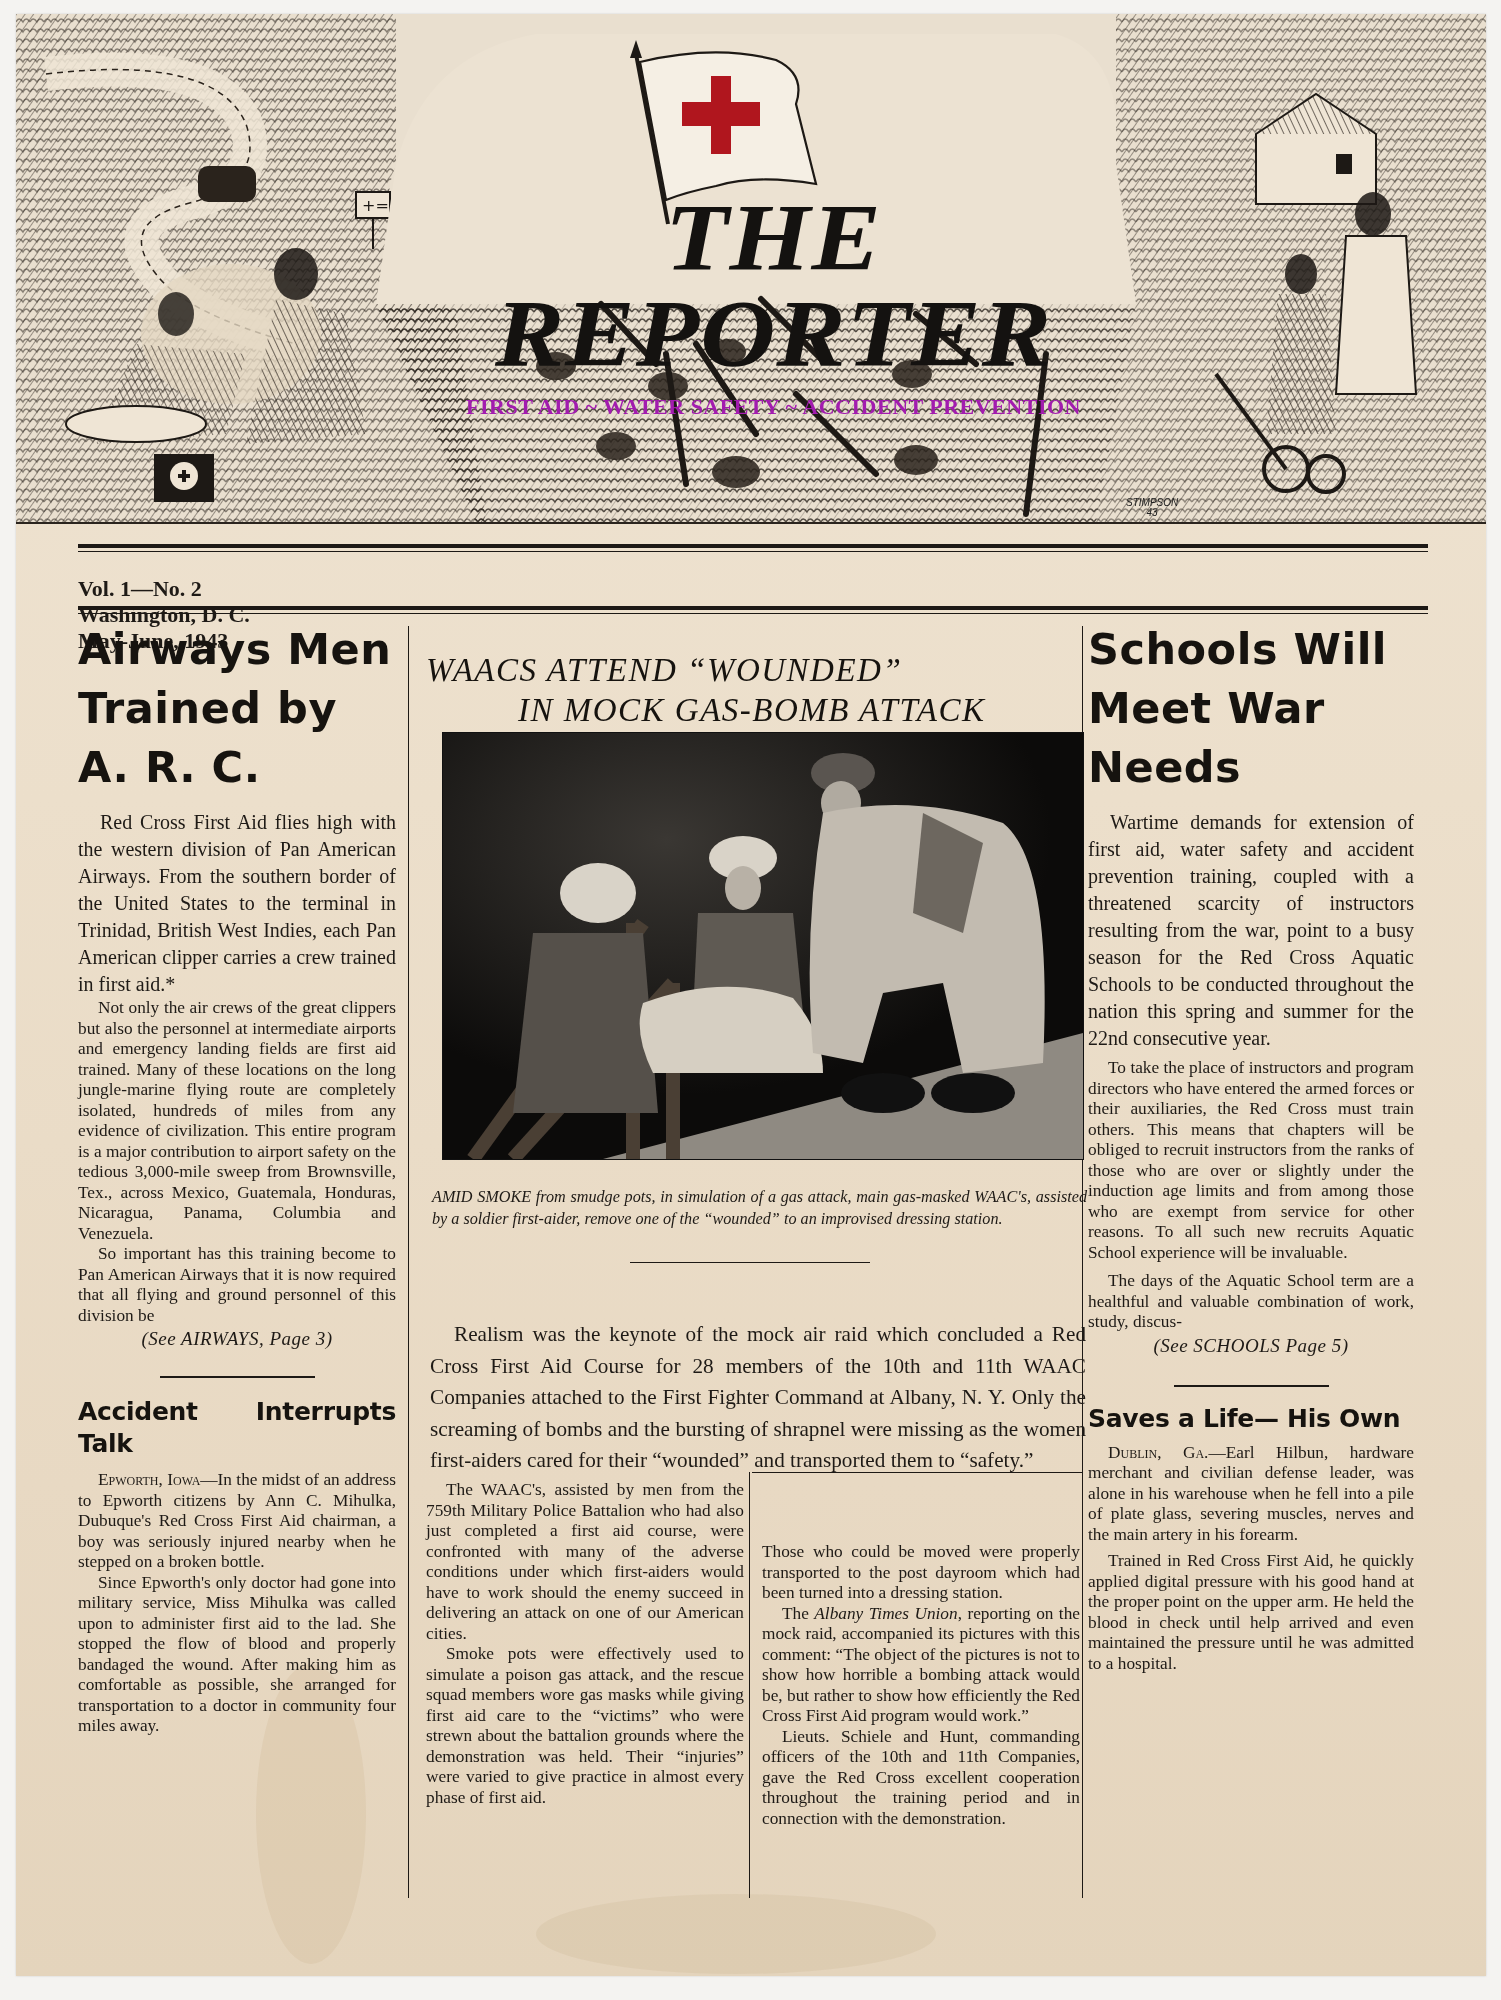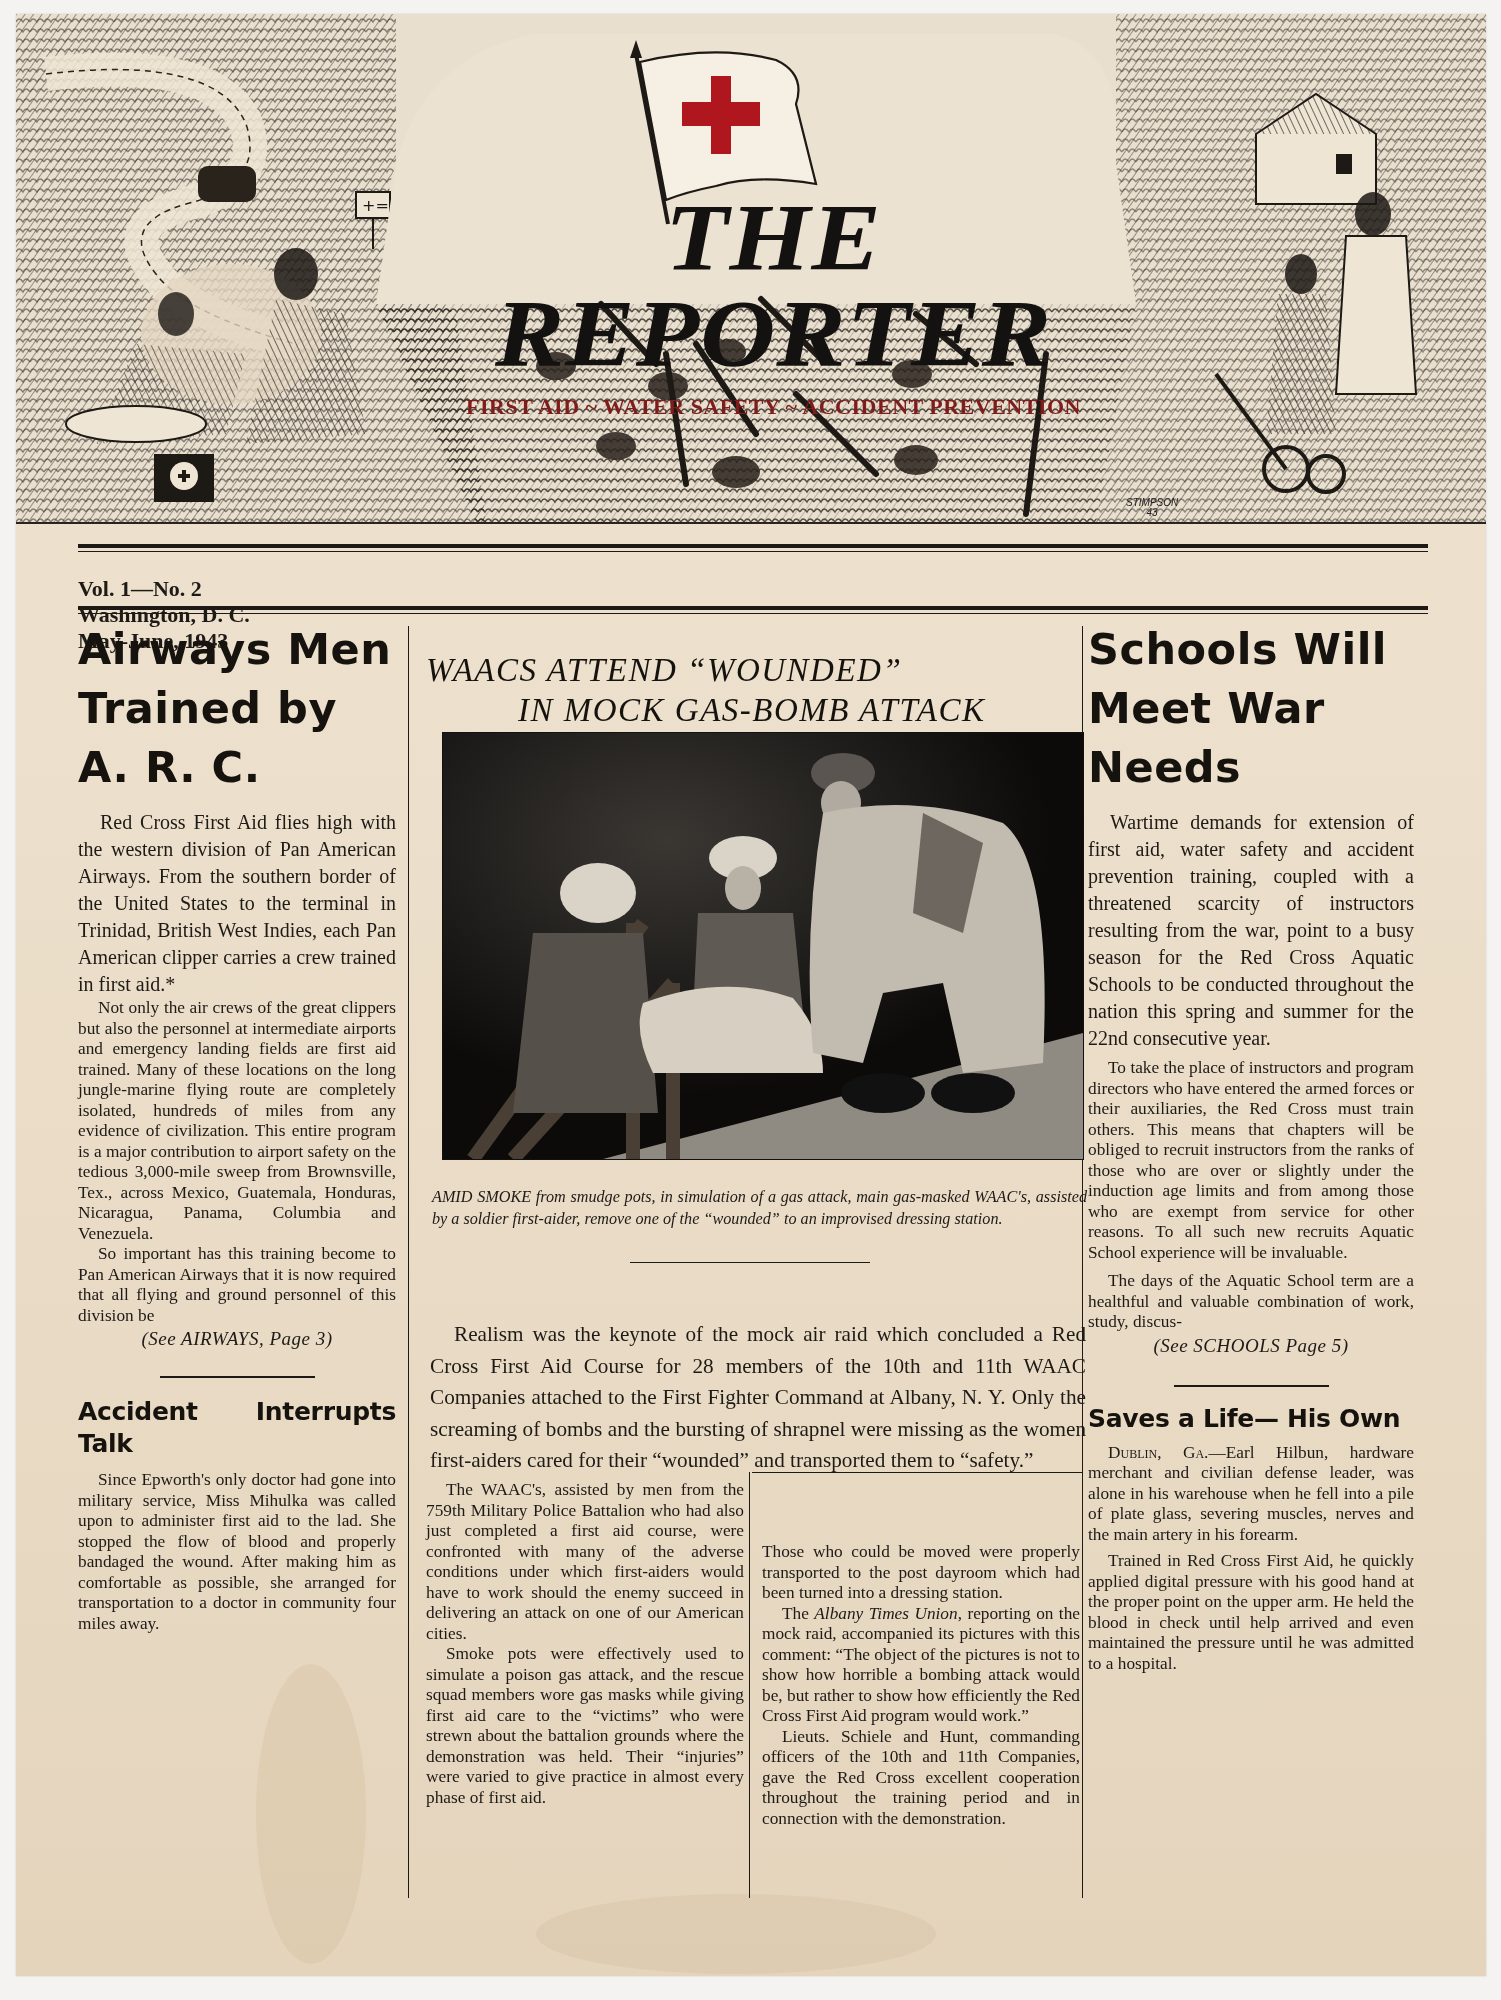--- a/index.html
+++ b/index.html
@@ -25,21 +25,21 @@
   }
   .masthead svg { position:absolute; left:0; top:0; }
   .title-block { position:absolute; left:385px; top:168px; width:745px; text-align:center; }
   .paper-title {
     font-family:"Liberation Serif", serif; font-style:italic; font-weight:bold;
     font-size:104px; letter-spacing:1px; line-height:1; color:#141210;
     transform:scaleY(0.92);
   }
   .paper-subtitle {
     font-family:"Liberation Serif", serif; font-weight:bold; font-size:22px;
-    letter-spacing:0.5px; margin-top:4px; color:#7f1d1d;
+    letter-spacing:0.5px; margin-top:4px; color:#a21caf;
   }
   .signature {
     position:absolute; left:1110px; top:484px; font-family:"Liberation Sans", sans-serif;
     font-size:10px; font-style:italic; color:#222; line-height:1; text-align:center;
   }
 
   
   .rule-double { position:absolute; left:62px; width:1350px; height:8px; border-top:4px solid #1d1915; border-bottom:1.5px solid #1d1915; box-sizing:border-box; }
   .dateline { position:absolute; left:62px; top:562px; width:1350px; display:flex; justify-content:space-between; font-size:22px; font-weight:bold;flex-direction:column; }
 
@@ -199,20 +199,21 @@
       <p style="font-size:20px; line-height:27px;">Red Cross First Aid flies high with the western division of Pan American Airways. From the southern border of the United States to the terminal in Trinidad, British West Indies, each Pan American clipper carries a crew trained in first aid.*</p>
     </div>
     <div class="small">
       <p>Not only the air crews of the great clippers but also the personnel at intermediate airports and emergency landing fields are first aid trained. Many of these locations on the long jungle-marine flying route are completely isolated, hundreds of miles from any evidence of civilization. This entire program is a major contribution to airport safety on the tedious 3,000-mile sweep from Brownsville, Tex., across Mexico, Guatemala, Honduras, Nicaragua, Panama, Columbia and Venezuela.</p>
       <p>So important has this training become to Pan American Airways that it is now required that all flying and ground personnel of this division be</p>
     </div>
     <p class="see-ref">(See AIRWAYS, Page 3)</p>
     <div class="short-rule"></div>
     <h2 class="head-sans h-small">Accident Interrupts Talk</h2>
     <div class="small" style="margin-top:10px;">
+      <p><span class="smallcaps">Epworth, Iowa</span><span>—In the midst of an address to Epworth citizens by Ann C. Mihulka, Dubuque's Red Cross First Aid chairman, a boy was seriously injured nearby when he stepped on a broken bottle.</span></p>
       <p>Since Epworth's only doctor had gone into military service, Miss Mihulka was called upon to administer first aid to the lad. She stopped the flow of blood and properly bandaged the wound. After making him as comfortable as possible, she arranged for transportation to a doctor in community four miles away.</p>
     </div>
   </div>
 
   <div class="center-head">
     <div>WAACS ATTEND “WOUNDED”</div>
     <div class="l2">IN MOCK GAS-BOMB ATTACK</div>
   </div>
 
   <div class="photo">

